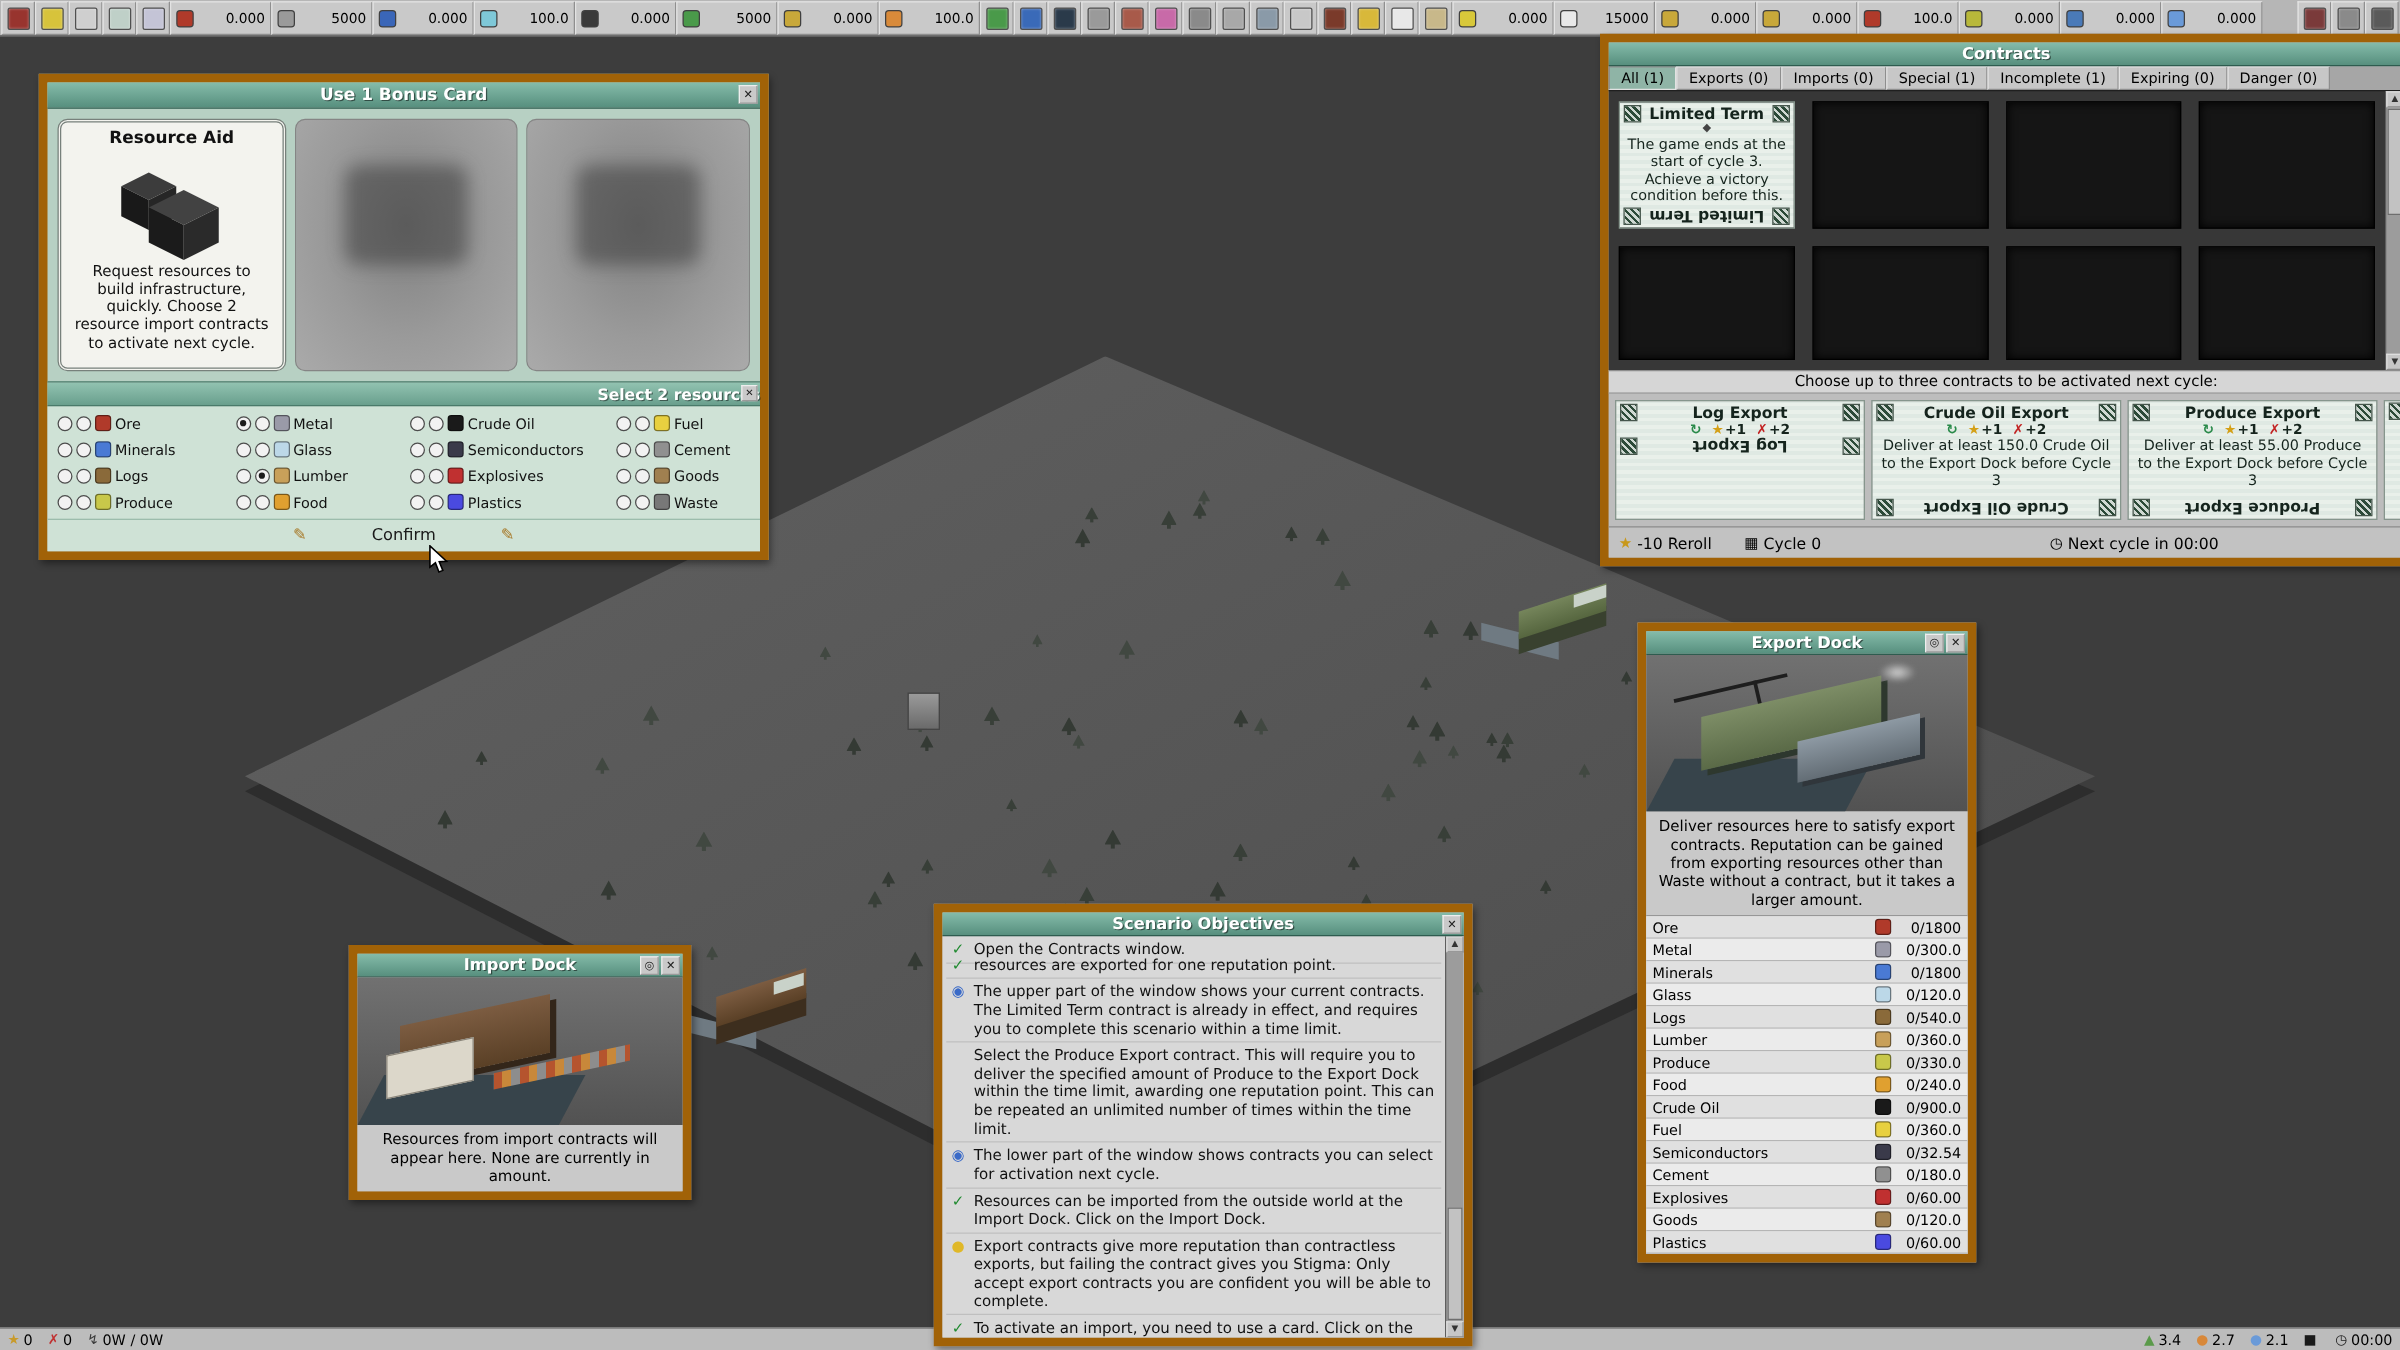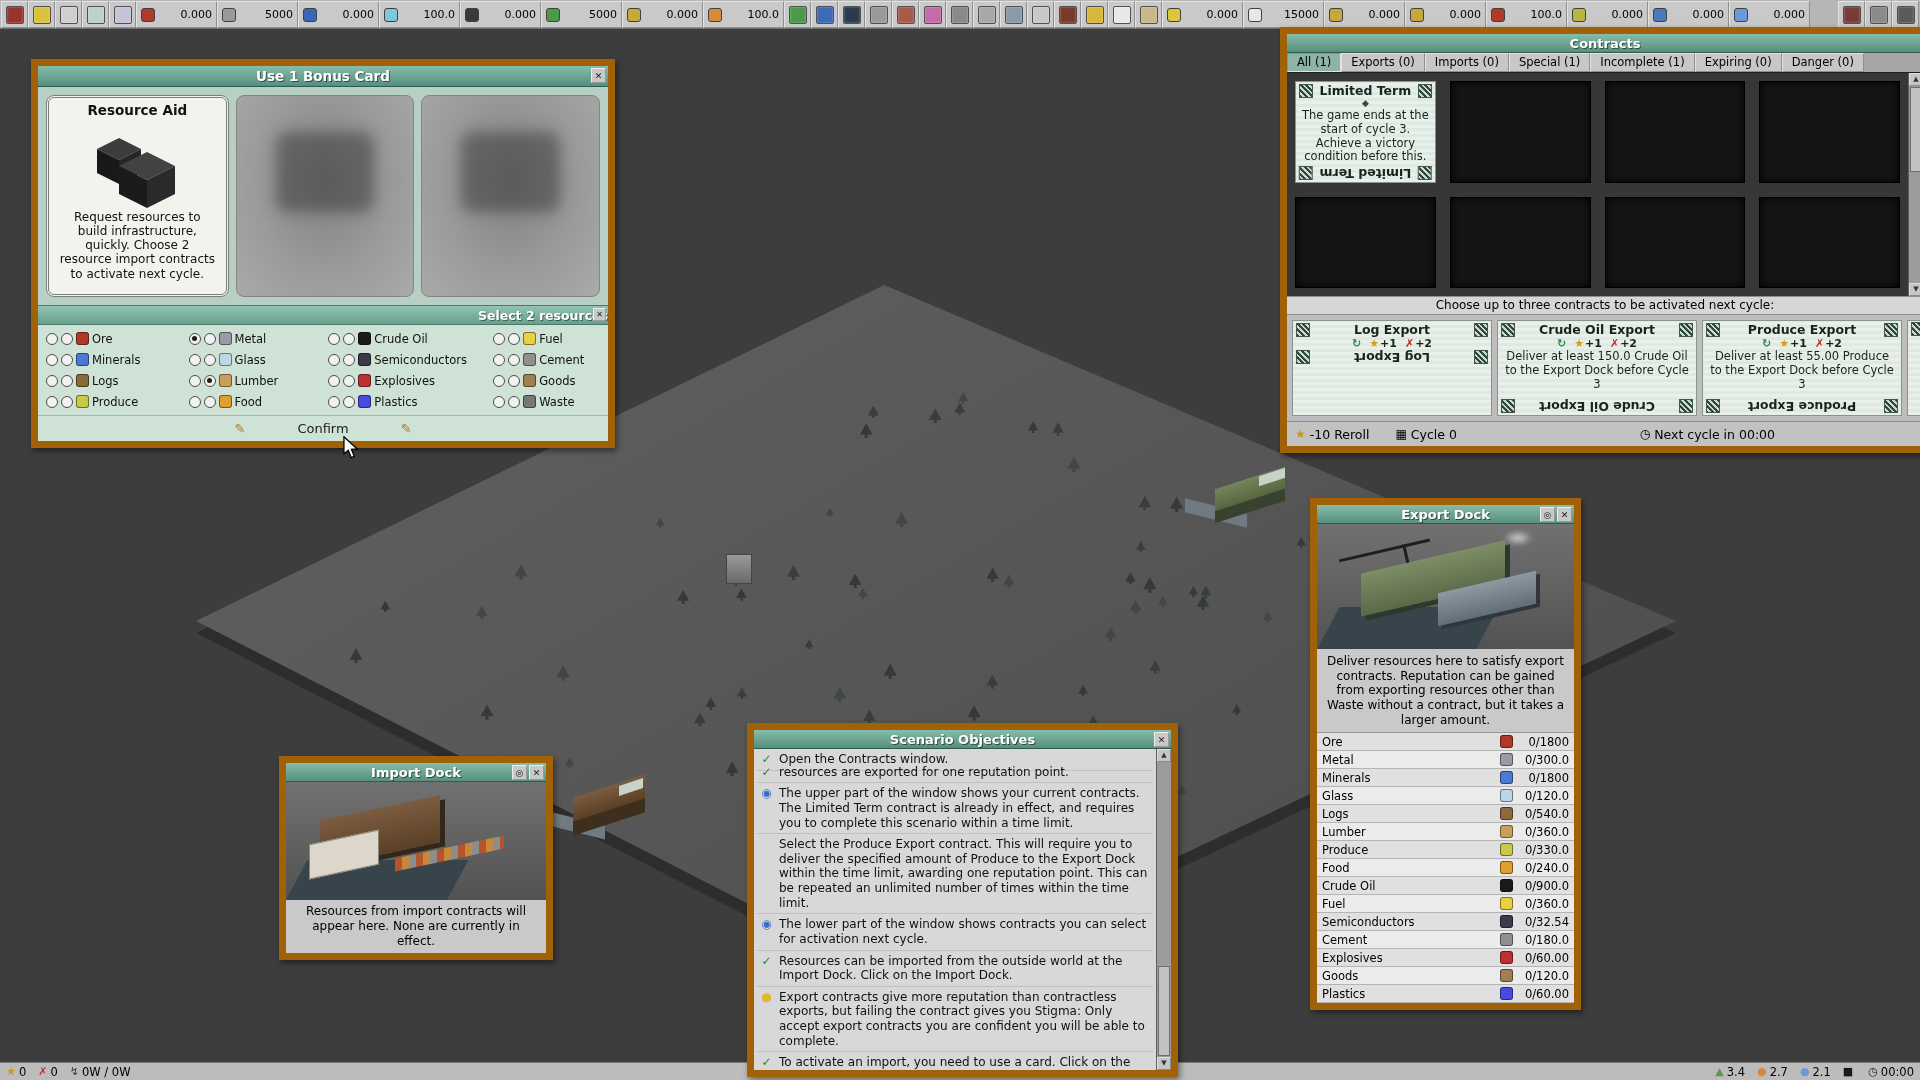--- a/index.html
+++ b/index.html
@@ -909,21 +909,21 @@
       <span>Import Dock</span>
       <button class="win-btn pin">◎</button>
       <button class="win-btn close">✕</button>
     </div>
     <div class="dock-art" id="import-art">
       <div class="da-water"></div>
       <div class="da-bldg"></div>
       <div class="da-face"></div>
       <div class="da-containers"></div>
     </div>
-    <div id="import-text">Resources from import contracts will appear here. None are currently in effect.</div>
+    <div id="import-text">Resources from import contracts will appear here. None are currently in amount.</div>
   </div>
 
   <div class="window" id="objectives-window">
     <div class="titlebar">
       <span>Scenario Objectives</span>
       <button class="win-btn close">✕</button>
     </div>
     <div id="obj-body">
       <div id="obj-list">
 

